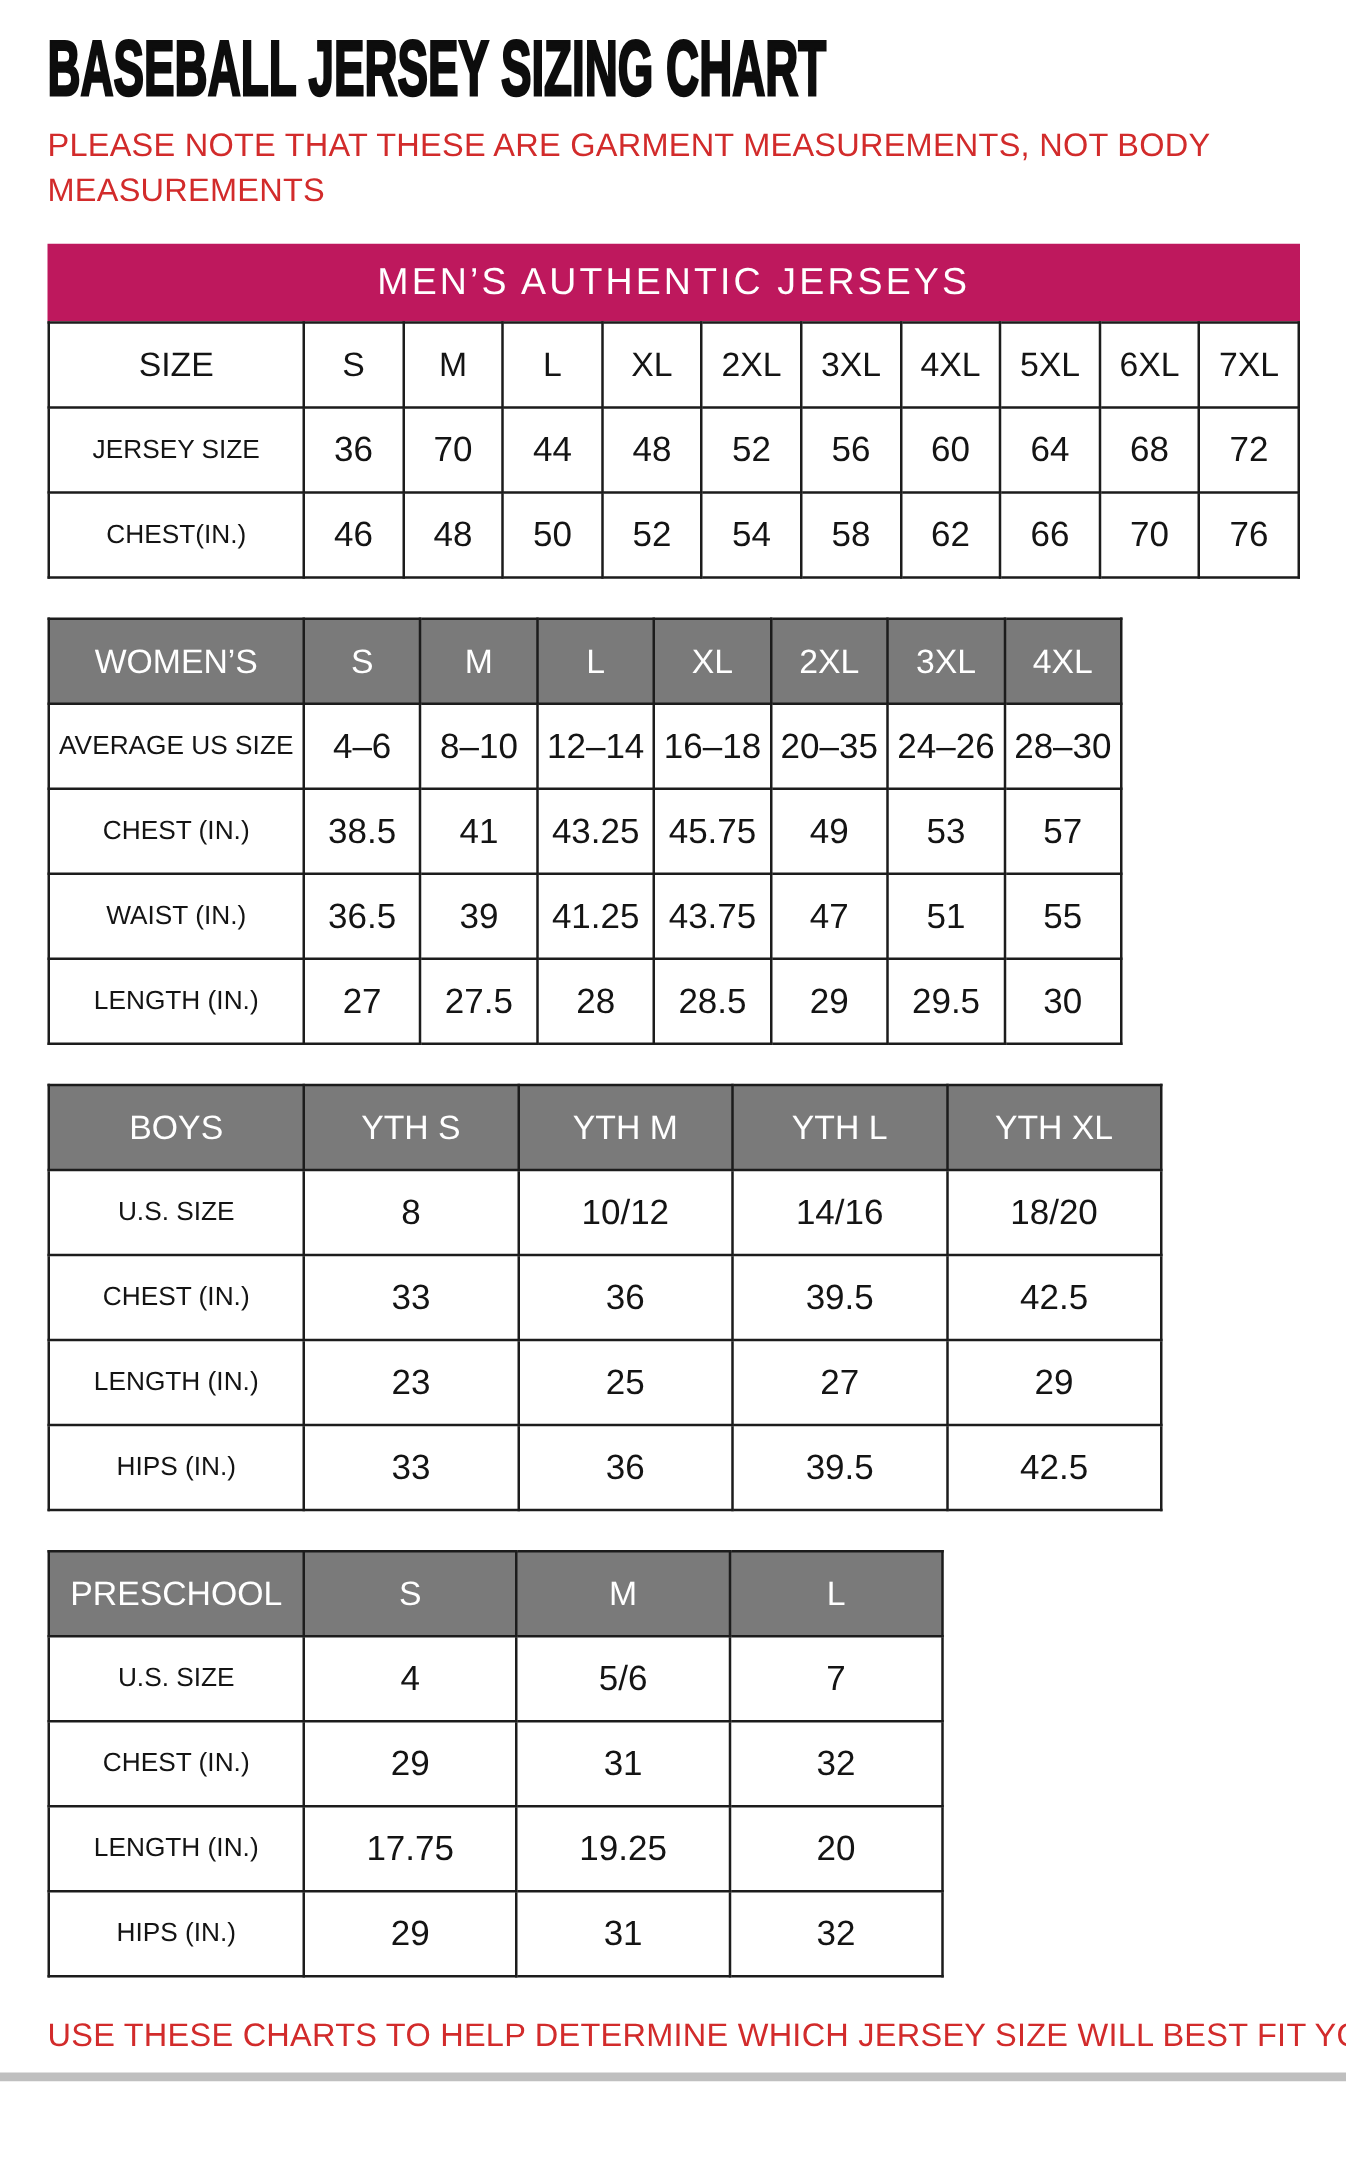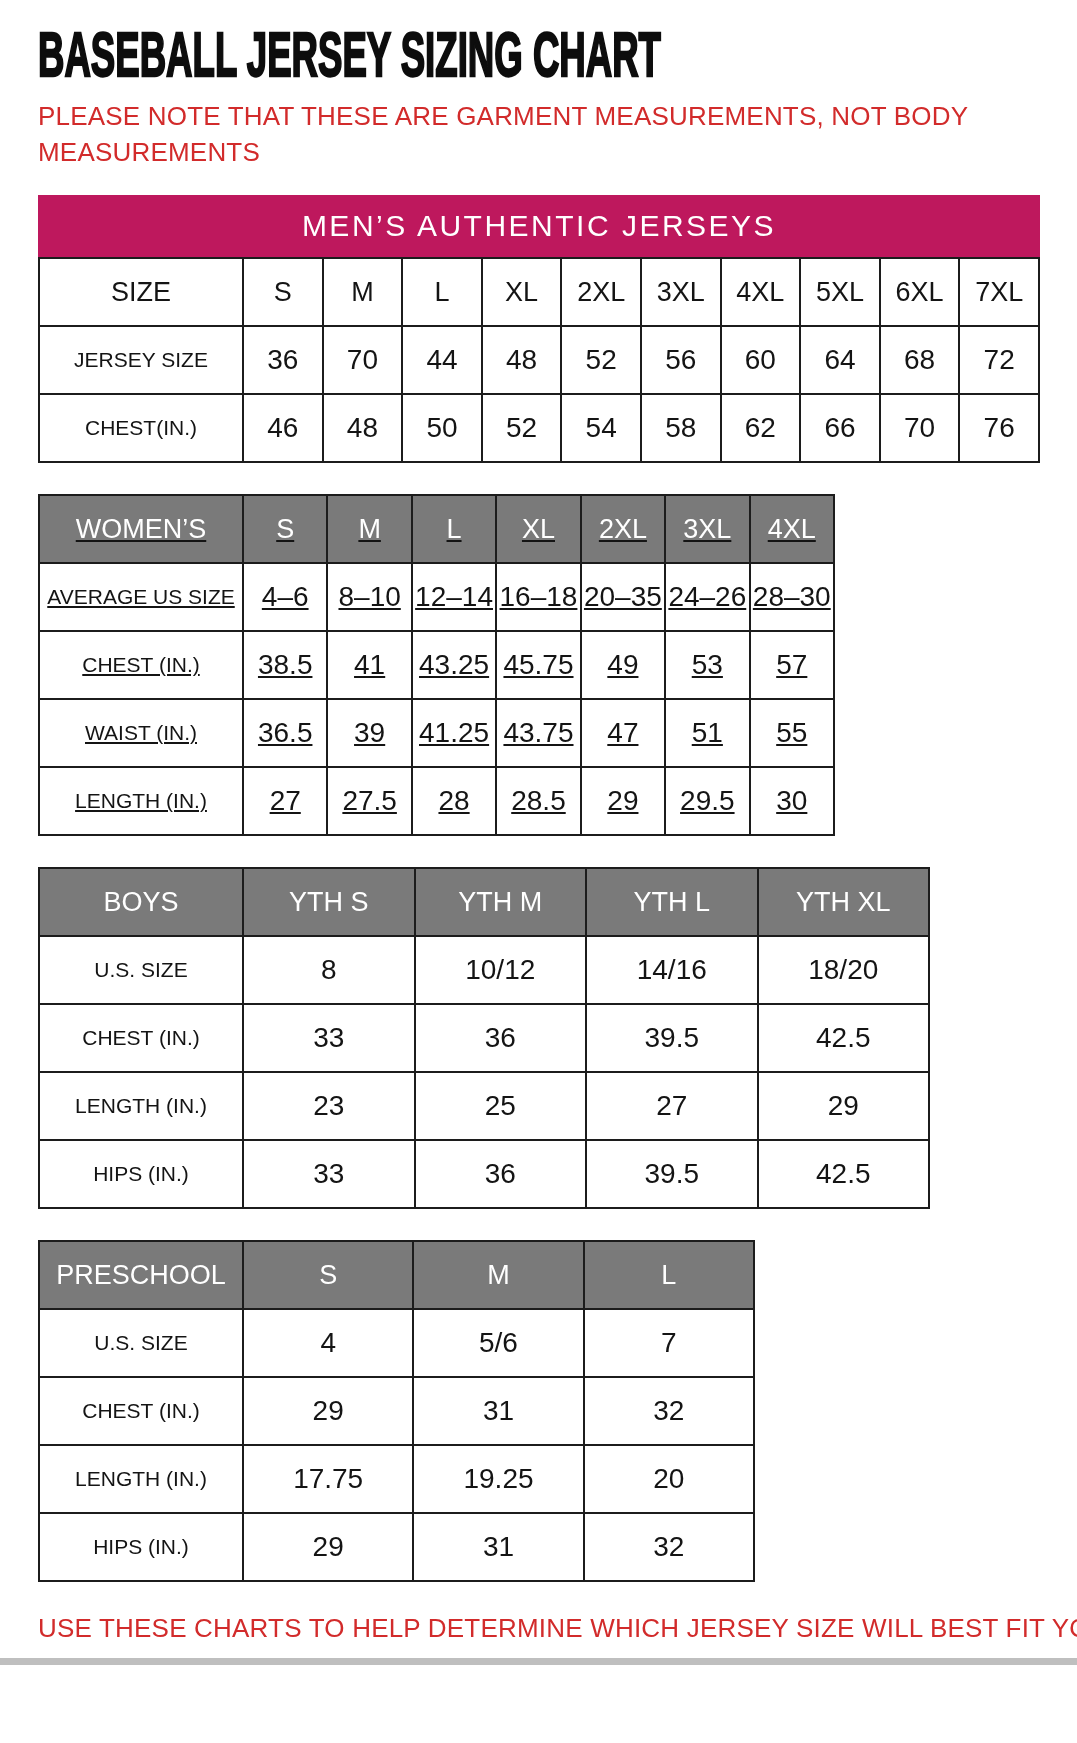--- a/index.html
+++ b/index.html
@@ -66,21 +66,21 @@
   table.sizing thead th {
     background: #7a7a7a;
     color: #ffffff;
     font-size: 27px;
   }
   table.sizing thead th:first-child { font-size: 27px; }
   
   table.mens thead th { background: #ffffff; color: #141414; }
 
   table.mens      { width: 1002px; }
-  table.womens    { width: 797px; text-decoration: underline; }
+  table.womens    { width: 860px; }
   table.boys      { width: 892px; }
   table.preschool { width: 717px; }
 
   .footer-note {
     margin: 24px 0 0 0;
     font-size: 26px;
     letter-spacing: 0.2px;
     white-space: nowrap;
   }
   .bottom-strip {

